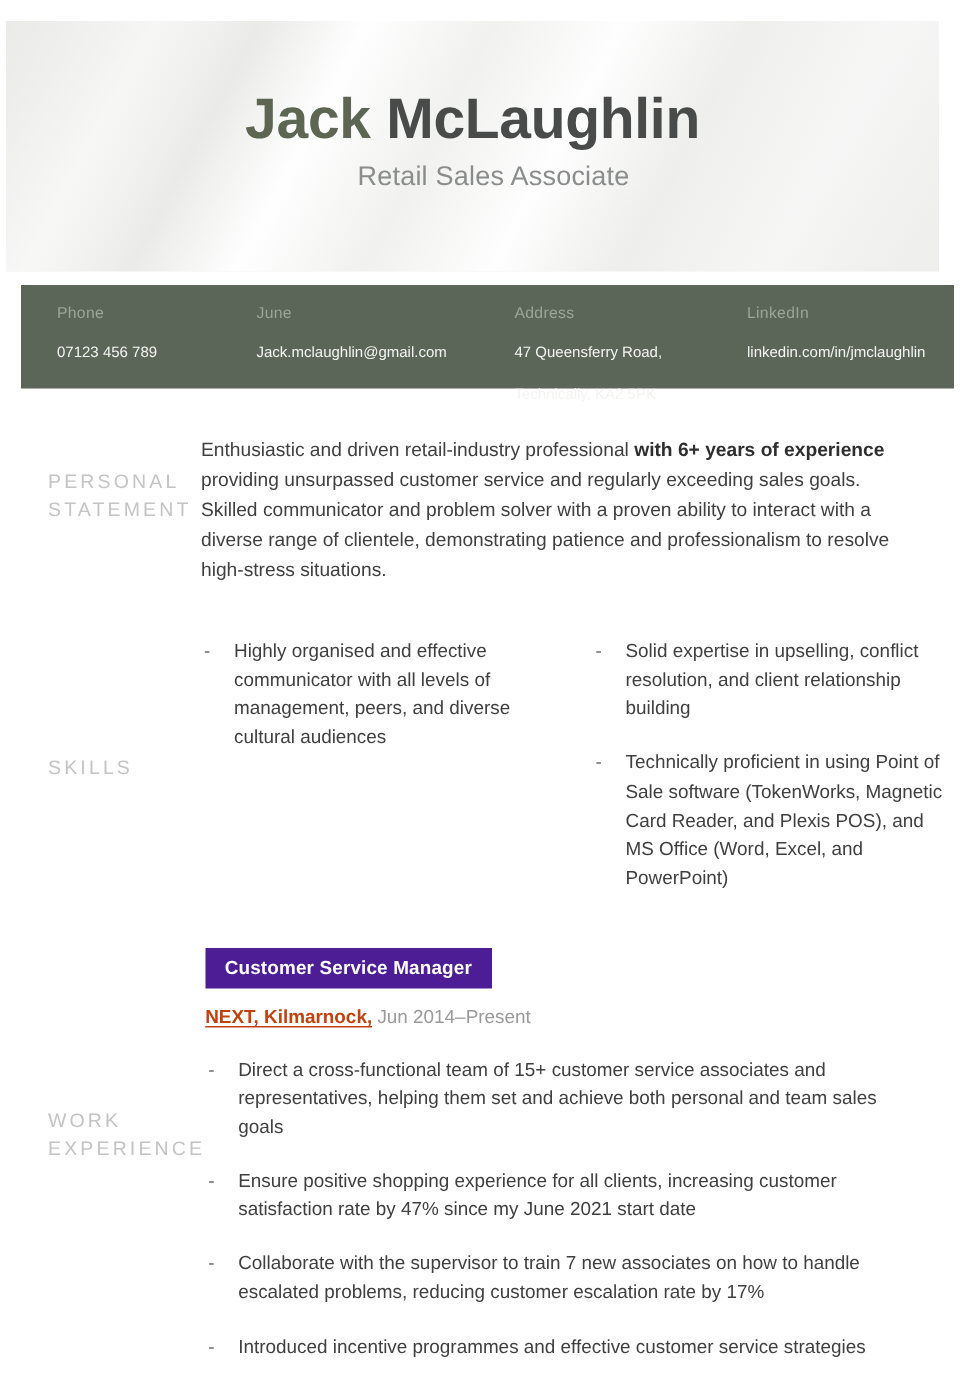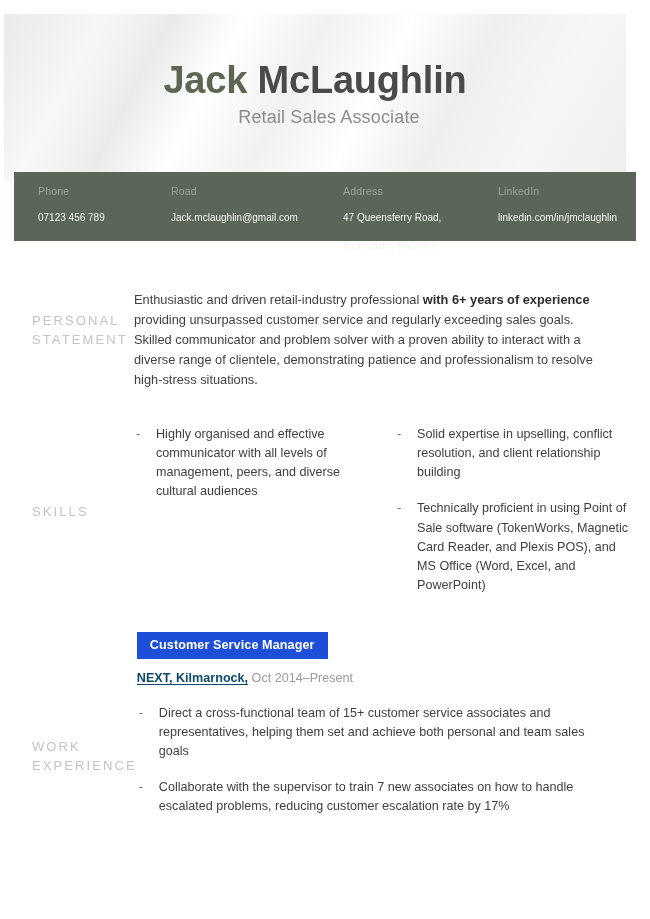--- a/index.html
+++ b/index.html
@@ -79,21 +79,21 @@
     font-weight: 400;
     color: #8a8d8b;
     letter-spacing: 0.15px;
     margin-left: 28px;
   }
 
   
   .contact-bar {
     position: absolute;
     left: 14px;
-    top: 172px;
+    top: 190px;
     width: 622px;
     height: 69px;
     background: #5b6658;
     display: flex;
     padding: 13px 24px 0 24px;
   }
   .contact-col { flex: 0 0 auto; }
   .contact-col.phone    { width: 133px; }
   .contact-col.email    { width: 172px; }
   .contact-col.address  { width: 155px; }
@@ -161,35 +161,35 @@
     left: 2px;
     top: 0;
     color: #6b6b6b;
   }
 
   #sec-work { top: 632px; }
   #sec-work .sec-label { padding-top: 106px; }
 
   .job-badge {
     display: inline-block;
-    background: #1d4ed8;
+    background: #4c1d95;
     color: #ffffff;
     font-size: 12.6px;
     font-weight: 700;
     padding: 6px 13px 7px 13px;
     letter-spacing: 0.1px;
   }
   .job-meta {
     margin-top: 11px;
     font-size: 12.6px;
     line-height: 1.4;
   }
   .job-meta .company {
     font-weight: 700;
-    color: #0c4a6e;
+    color: #c2410c;
     text-decoration: underline;
     text-underline-offset: 2px;
   }
   .job-meta .dates { color: #9a9a9a; }
   .job-bullets { margin-top: 16px; padding-right: 18px; }
   .job-bullets li { margin-bottom: 18px; }
 </style>
 </head>
 <body>
 
@@ -205,21 +205,21 @@
       <div class="job-title">Retail Sales Associate</div>
     </div>
   </div>
 
   <div class="contact-bar">
     <div class="contact-col phone">
       <div class="contact-label">Phone</div>
       <div class="contact-value">07123 456 789</div>
     </div>
     <div class="contact-col email">
-      <div class="contact-label">Road</div>
+      <div class="contact-label">June</div>
       <div class="contact-value">Jack.mclaughlin@gmail.com</div>
     </div>
     <div class="contact-col address">
       <div class="contact-label">Address</div>
       <div class="contact-value">47 Queensferry Road,</div>
       <div class="contact-value">Technically, KA2 5PK</div>
     </div>
     <div class="contact-col linkedin">
       <div class="contact-label">LinkedIn</div>
       <div class="contact-value">linkedin.com/in/jmclaughlin</div>
@@ -258,22 +258,24 @@
   <div class="section" id="sec-work">
     <div class="sec-label">
       <div>WORK</div>
       <div>EXPERIENCE</div>
     </div>
     <div class="sec-body">
       <div class="job-badge">Customer Service Manager</div>
       <div class="job-meta">
         <span class="company">NEXT, Kilmarnock,</span>
         <span> </span>
-        <span class="dates">Oct 2014–Present</span>
+        <span class="dates">Jun 2014–Present</span>
       </div>
       <ul class="bullets job-bullets">
         <li>Direct a cross-functional team of 15+ customer service associates and representatives, helping them set and achieve both personal and team sales goals</li>
+        <li>Ensure positive shopping experience for all clients, increasing customer satisfaction rate by 47% since my June 2021 start date</li>
         <li>Collaborate with the supervisor to train 7 new associates on how to handle escalated problems, reducing customer escalation rate by 17%</li>
+        <li>Introduced incentive programmes and effective customer service strategies</li>
       </ul>
     </div>
   </div>
 
 </div>
 
 </body></html>

